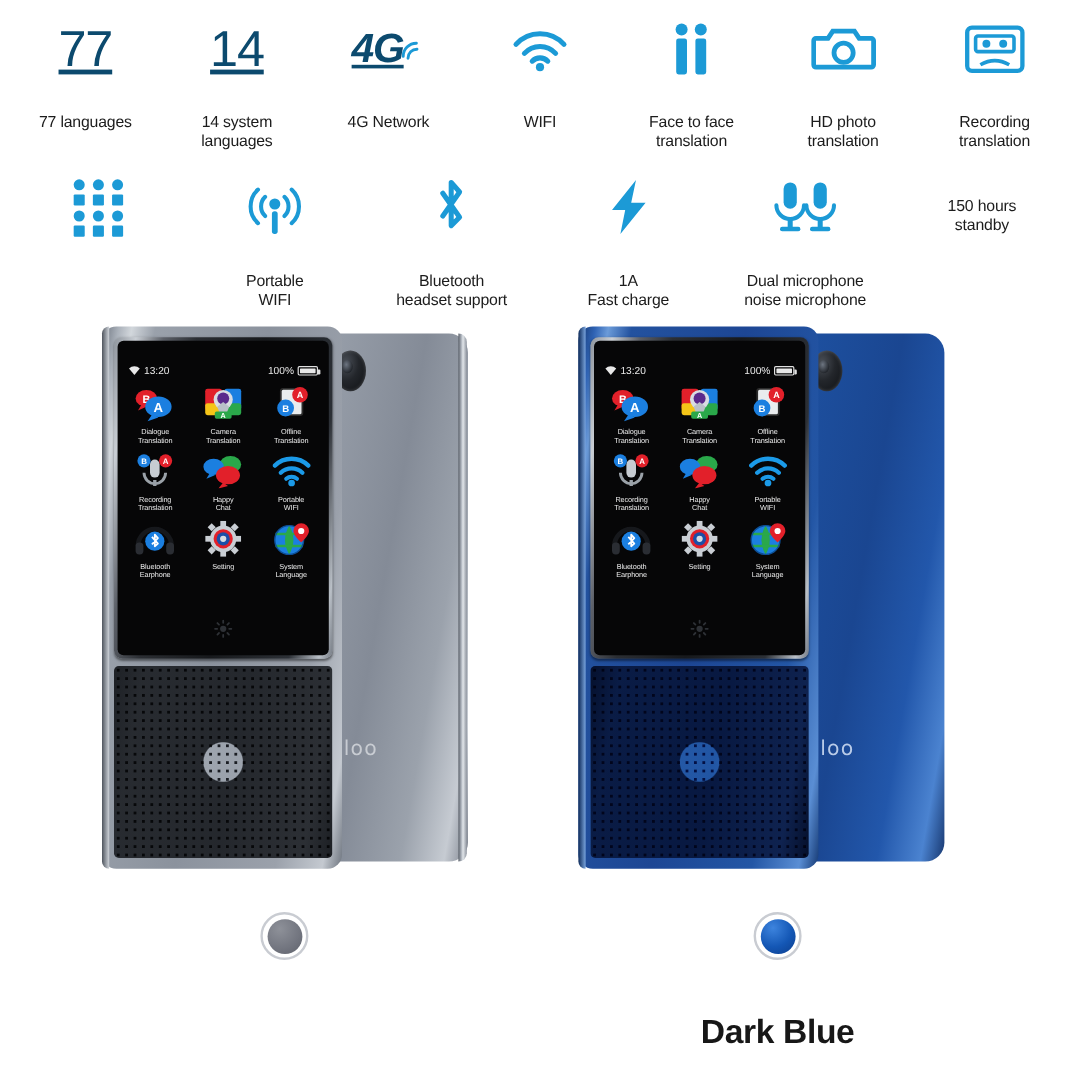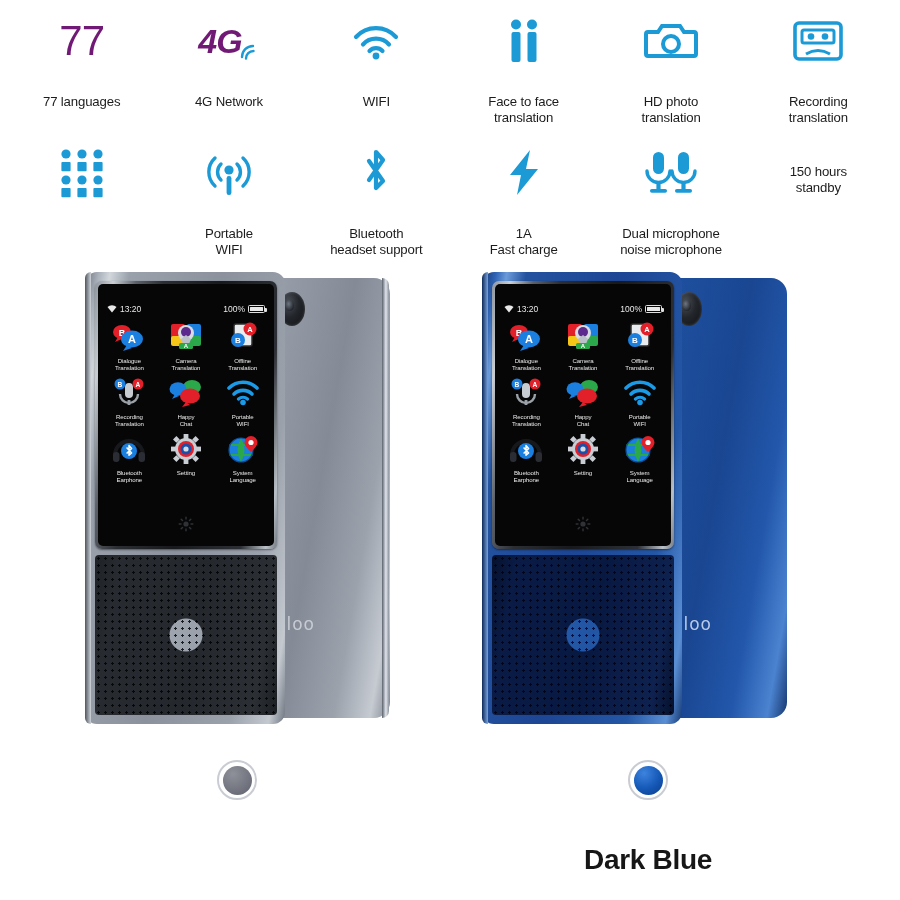--- a/index.html
+++ b/index.html
@@ -18,41 +18,42 @@
     flex: 1 1 0;
     display: flex; flex-direction: column;
     align-items: center; justify-content: flex-start;
     padding: 4px 2px 0 2px;
   }
   .ficon {
     height: 62px; width: 100%;
     display: flex; align-items: center; justify-content: center;
   }
   .fnum {
-    color: #701a75;
+    color: #0c4a6e;
     font-size: 42px; line-height: 44px;
     font-weight: 400;
     letter-spacing: -1px;
+    text-decoration: underline;
   }
   .fnum .pct { font-size: 21px; vertical-align: baseline; position: relative; top: 2px; }
   .fnum.g4 { font-weight: 700; font-style: italic; font-size: 34px; }
   .flabel {
     margin-top: 22px;
     font-size: 13.2px; line-height: 16px;
     color: #1c1c1c; text-align: center;
     letter-spacing: -0.15px;
   }
   .flabel .ln { display: block; }
 
   
   .bi { fill: #1c9ad6; }
   .bs { stroke: #1c9ad6; fill: none; }
 
   
-  .g4wrap { display: flex; align-items: flex-end; }
+  .g4wrap { display: flex; align-items: center; }
   .g4wrap .arcs { margin-left: -4px; margin-top: 2px; }
 
   
   .products {
     position: absolute; left: 0; top: 272px;
     width: 900px; height: 470px;
   }
   .device {
     position: absolute; top: 0;
     width: 305px; height: 452px;
@@ -184,20 +185,29 @@
 
       <div class="fcell">
         <div class="ficon">
           <span class="fnum">77</span>
         </div>
         <div class="flabel">
           <span class="ln">77 languages</span>
         </div>
       </div>
 
+      <div class="fcell">
+        <div class="ficon">
+          <span class="fnum">14</span>
+        </div>
+        <div class="flabel">
+          <span class="ln">14 system</span>
+          <span class="ln">languages</span>
+        </div>
+      </div>
 
       <div class="fcell">
         <div class="ficon">
           <div class="g4wrap">
             <span class="fnum g4">4G</span>
             <svg class="arcs" width="22" height="22" viewBox="0 0 22 22">
               <path class="bs" d="M4 16 A11 11 0 0 1 15 5" stroke-width="2.4" stroke-linecap="round"></path>
               <path class="bs" d="M8 17.5 A7.5 7.5 0 0 1 15.5 10" stroke-width="2.4" stroke-linecap="round"></path>
             </svg>
           </div>

